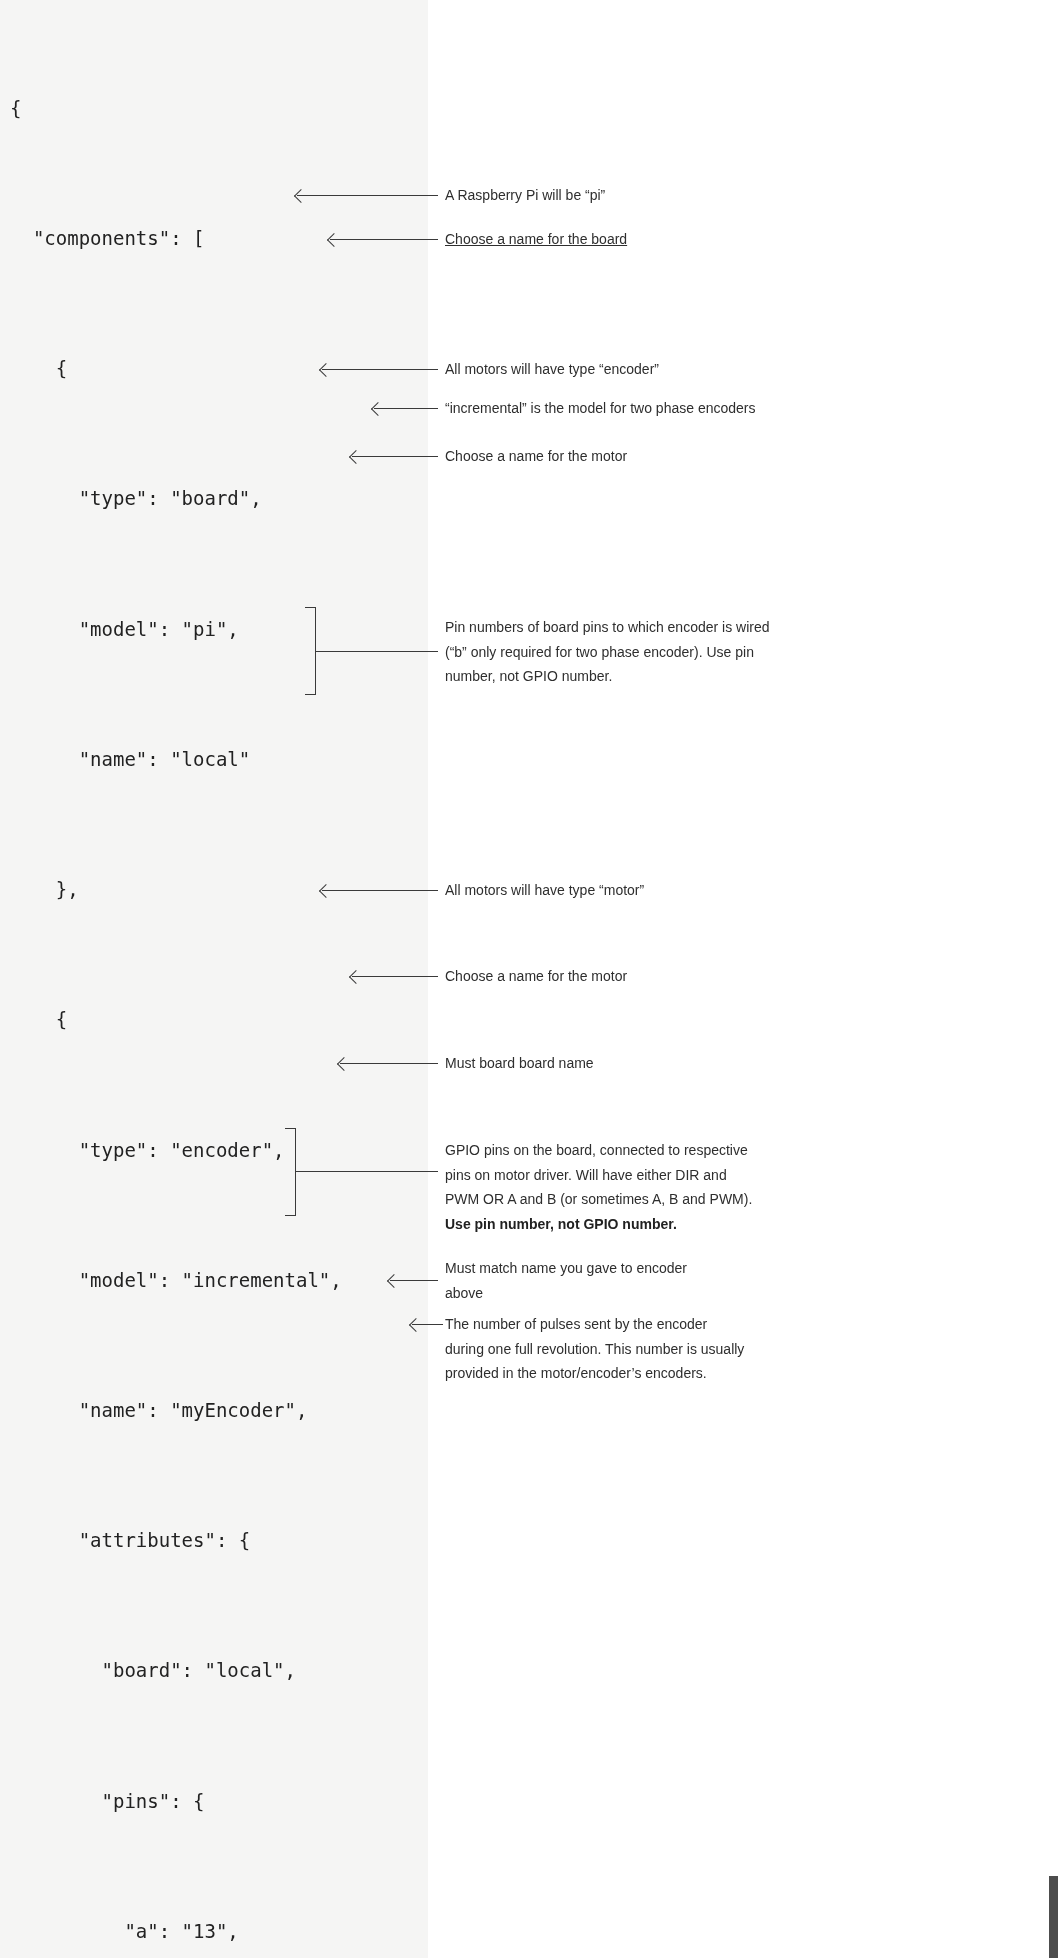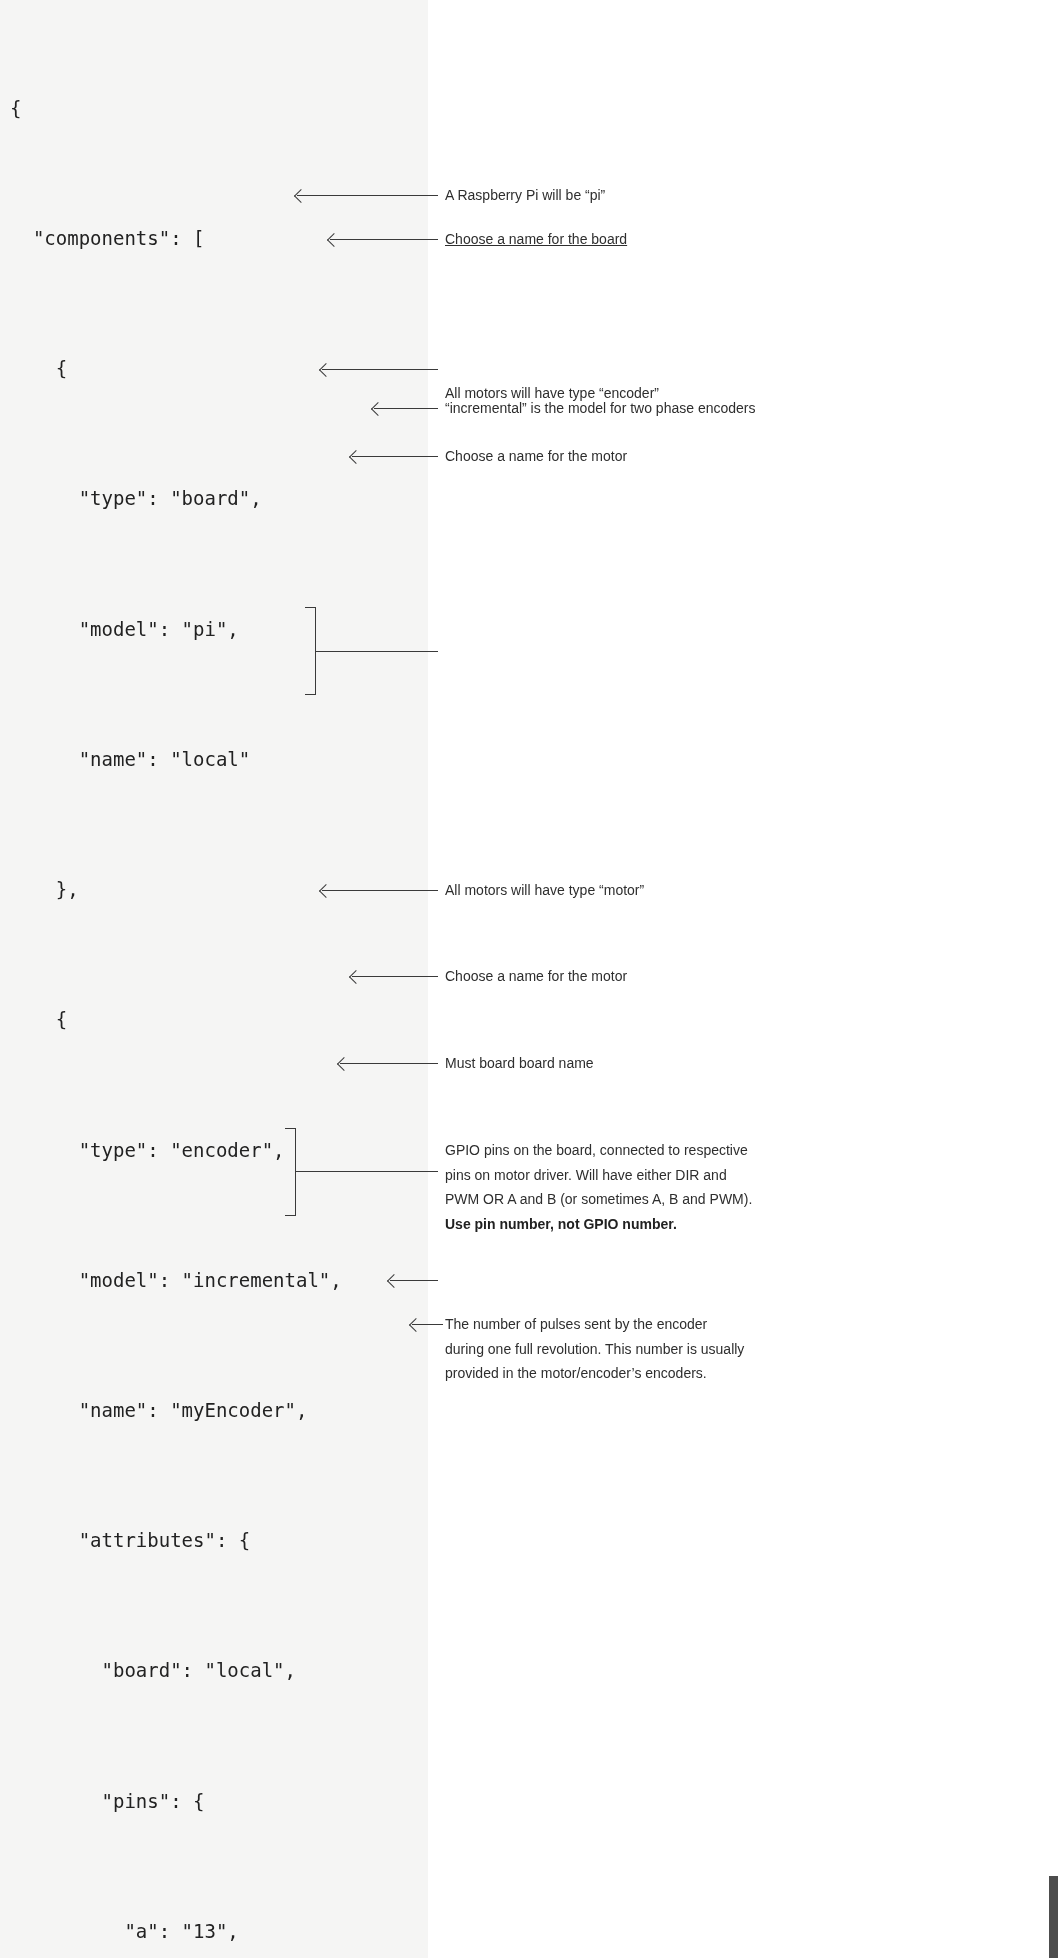--- a/index.html
+++ b/index.html
@@ -55,21 +55,21 @@
 
   
   .br-encoder-pins { left:305px; top:607px;  height:88px; }
   .bl-encoder-pins { top:651px;  left:316px; width:122px; }
   .br-motor-pins   { left:285px; top:1128px; height:88px; }
   .bl-motor-pins   { top:1171px; left:296px; width:142px; }
 
   
   .an-model-pi      { top:183px; }
   .an-board-name    { top:227px;text-decoration:underline; }
-  .an-encoder-type  { top:357px;margin-top:24px; }
+  .an-encoder-type  { top:357px; }
   .an-encoder-model { top:396px;  width:392px; }
   .an-encoder-name  { top:444px; }
   .an-encoder-pins  { top:615px;  width:345px; }
   .an-motor-type    { top:878px; }
   .an-motor-name    { top:964px; }
   .an-board-match   { top:1051px; }
   .an-motor-pins    { top:1138px; width:312px; }
   .an-encoder-match { top:1256px; width:250px; }
   .an-ticks         { top:1312px; width:300px; }
 </style>
@@ -132,23 +132,25 @@
   <div class="bracket br-encoder-pins"></div>
   <div class="bline bl-encoder-pins"></div>
   <div class="bracket br-motor-pins"></div>
   <div class="bline bl-motor-pins"></div>
 
   <div class="ann an-model-pi">A Raspberry Pi will be “pi”</div>
   <div class="ann an-board-name">Choose a name for the board</div>
   <div class="ann an-encoder-type">All motors will have type “encoder”</div>
   <div class="ann an-encoder-model">“incremental” is the model for two phase encoders</div>
   <div class="ann an-encoder-name">Choose a name for the motor</div>
+  <div class="ann an-encoder-pins">Pin numbers of board pins to which encoder is wired (“b” only required for two phase encoder). Use pin number, not GPIO number.</div>
   <div class="ann an-motor-type">All motors will have type “motor”</div>
   <div class="ann an-motor-name">Choose a name for the motor</div>
   <div class="ann an-board-match">Must board board name</div>
   <div class="ann an-motor-pins">
     <span>GPIO pins on the board, connected to respective pins on motor driver. Will have either DIR and PWM OR A and B (or sometimes A, B and PWM). </span><strong>Use pin number, not GPIO number.</strong>
   </div>
+  <div class="ann an-encoder-match">Must match name you gave to encoder above</div>
   <div class="ann an-ticks">The number of pulses sent by the encoder during one full revolution. This number is usually provided in the motor/encoder’s encoders.</div>
 
   <div class="scroll-thumb"></div>
 
 </div>
 
 </body></html>

